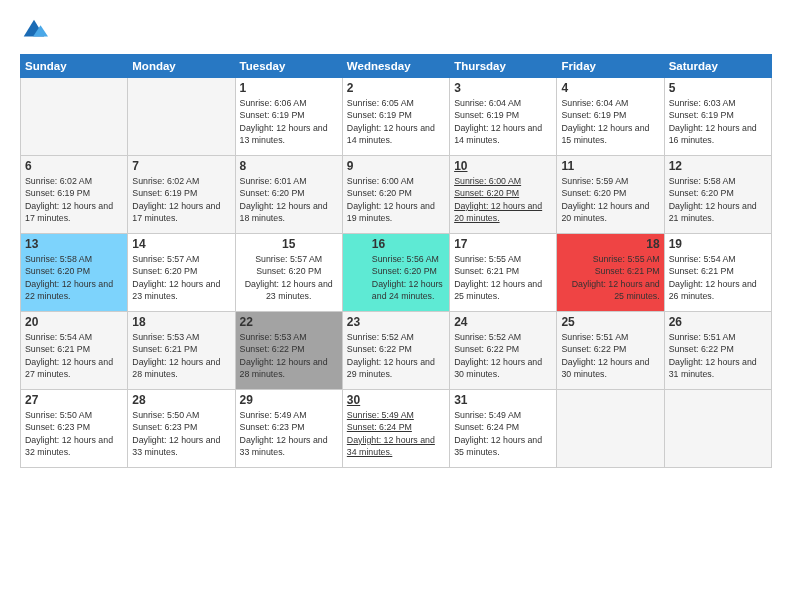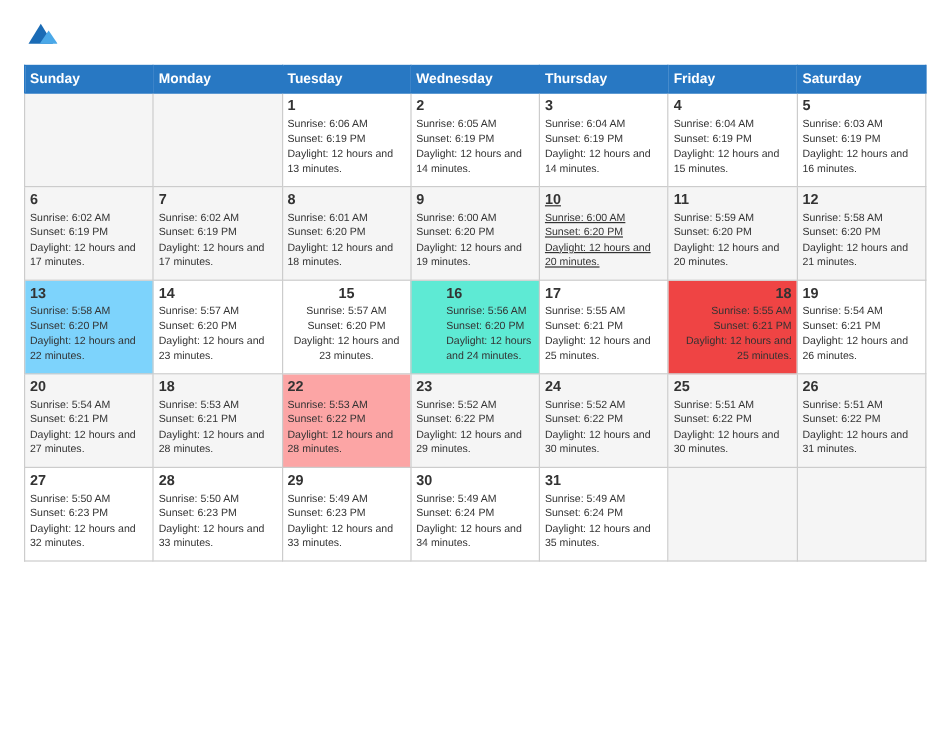--- a/index.html
+++ b/index.html
@@ -213,21 +213,21 @@
         </tr>
         <tr>
           <td style="background: rgb(245, 245, 245); margin-top: 44px;">
             <span class="day-number">20</span>
             <div class="day-info">Sunrise: 5:54 AM<br>Sunset: 6:21 PM<br>Daylight: 12 hours and 27 minutes.</div>
           </td>
           <td style="background: rgb(245, 245, 245);">
             <span class="day-number">18</span>
             <div class="day-info">Sunrise: 5:53 AM<br>Sunset: 6:21 PM<br>Daylight: 12 hours and 28 minutes.</div>
           </td>
-          <td style="background: #fca5a5;">
+          <td style="background: #a3a3a3;">
             <span class="day-number">22</span>
             <div class="day-info">Sunrise: 5:53 AM<br>Sunset: 6:22 PM<br>Daylight: 12 hours and 28 minutes.</div>
           </td>
           <td style="background: rgb(245, 245, 245);">
             <span class="day-number">23</span>
             <div class="day-info">Sunrise: 5:52 AM<br>Sunset: 6:22 PM<br>Daylight: 12 hours and 29 minutes.</div>
           </td>
           <td style="background: rgb(245, 245, 245);">
             <span class="day-number">24</span>
             <div class="day-info">Sunrise: 5:52 AM<br>Sunset: 6:22 PM<br>Daylight: 12 hours and 30 minutes.</div>
@@ -247,21 +247,21 @@
             <div class="day-info">Sunrise: 5:50 AM<br>Sunset: 6:23 PM<br>Daylight: 12 hours and 32 minutes.</div>
           </td>
           <td style="background: rgb(255, 255, 255);">
             <span class="day-number">28</span>
             <div class="day-info">Sunrise: 5:50 AM<br>Sunset: 6:23 PM<br>Daylight: 12 hours and 33 minutes.</div>
           </td>
           <td style="background: rgb(255, 255, 255); margin-left: 40px;">
             <span class="day-number">29</span>
             <div class="day-info">Sunrise: 5:49 AM<br>Sunset: 6:23 PM<br>Daylight: 12 hours and 33 minutes.</div>
           </td>
-          <td style="background: rgb(255, 255, 255);">
+          <td style="background: rgb(255, 255, 255); text-decoration: underline;">
             <span class="day-number">30</span>
             <div class="day-info">Sunrise: 5:49 AM<br>Sunset: 6:24 PM<br>Daylight: 12 hours and 34 minutes.</div>
           </td>
           <td style="background: rgb(255, 255, 255);">
             <span class="day-number">31</span>
             <div class="day-info">Sunrise: 5:49 AM<br>Sunset: 6:24 PM<br>Daylight: 12 hours and 35 minutes.</div>
           </td>
           <td class="empty-cell"></td>
           <td class="empty-cell"></td>
         </tr>

